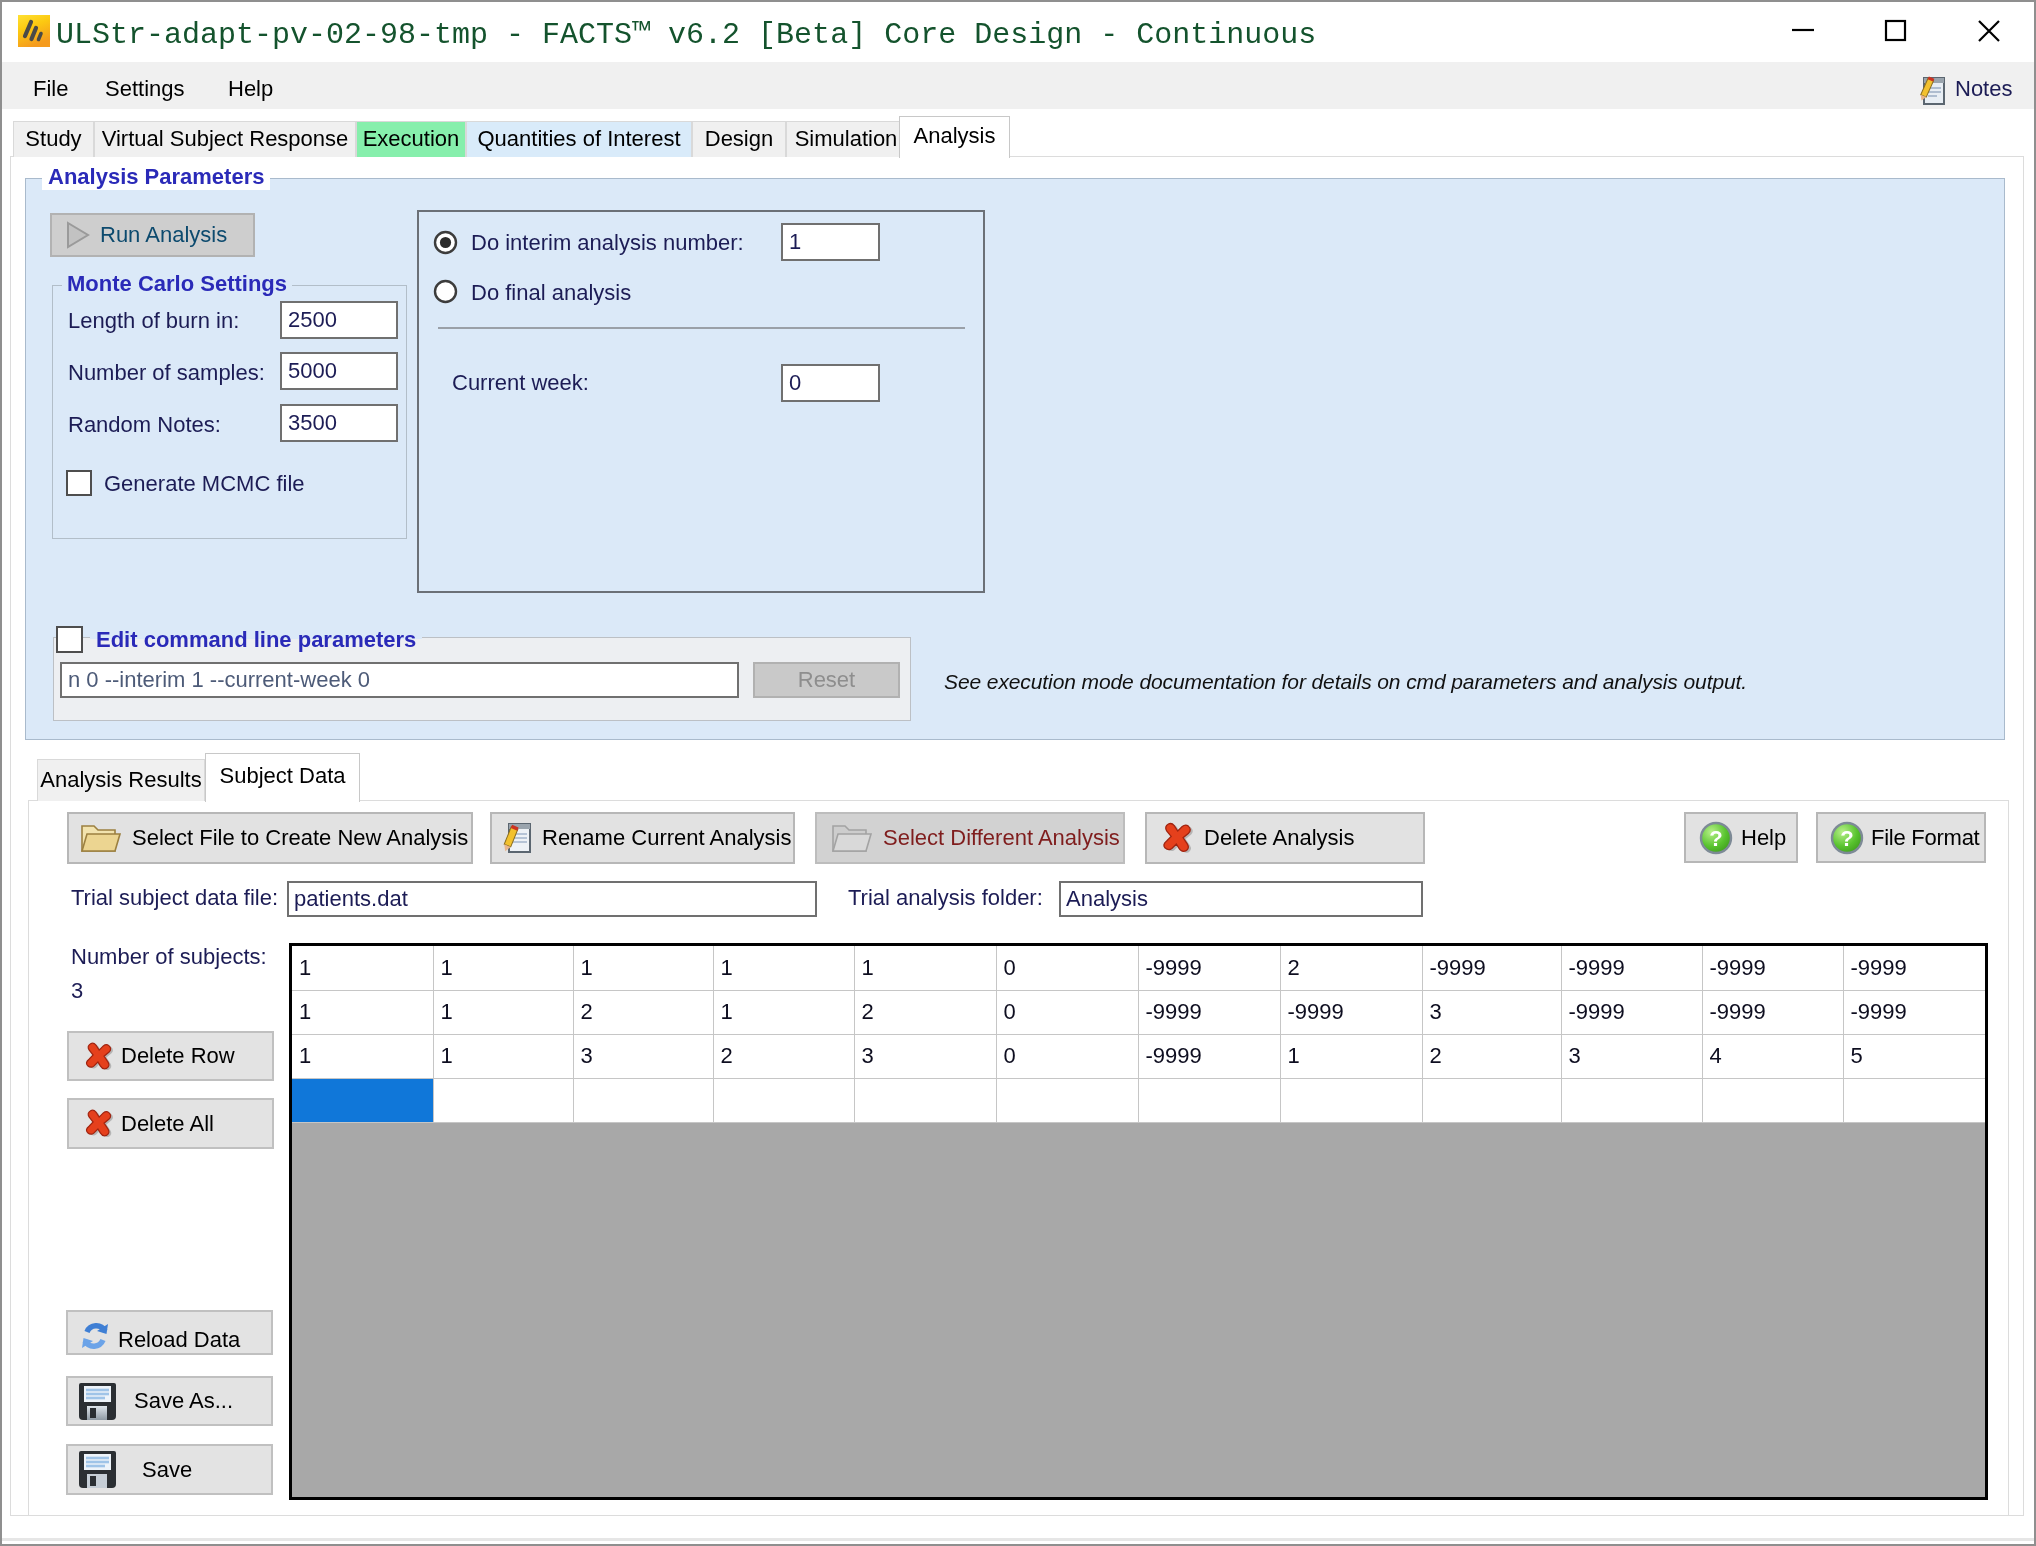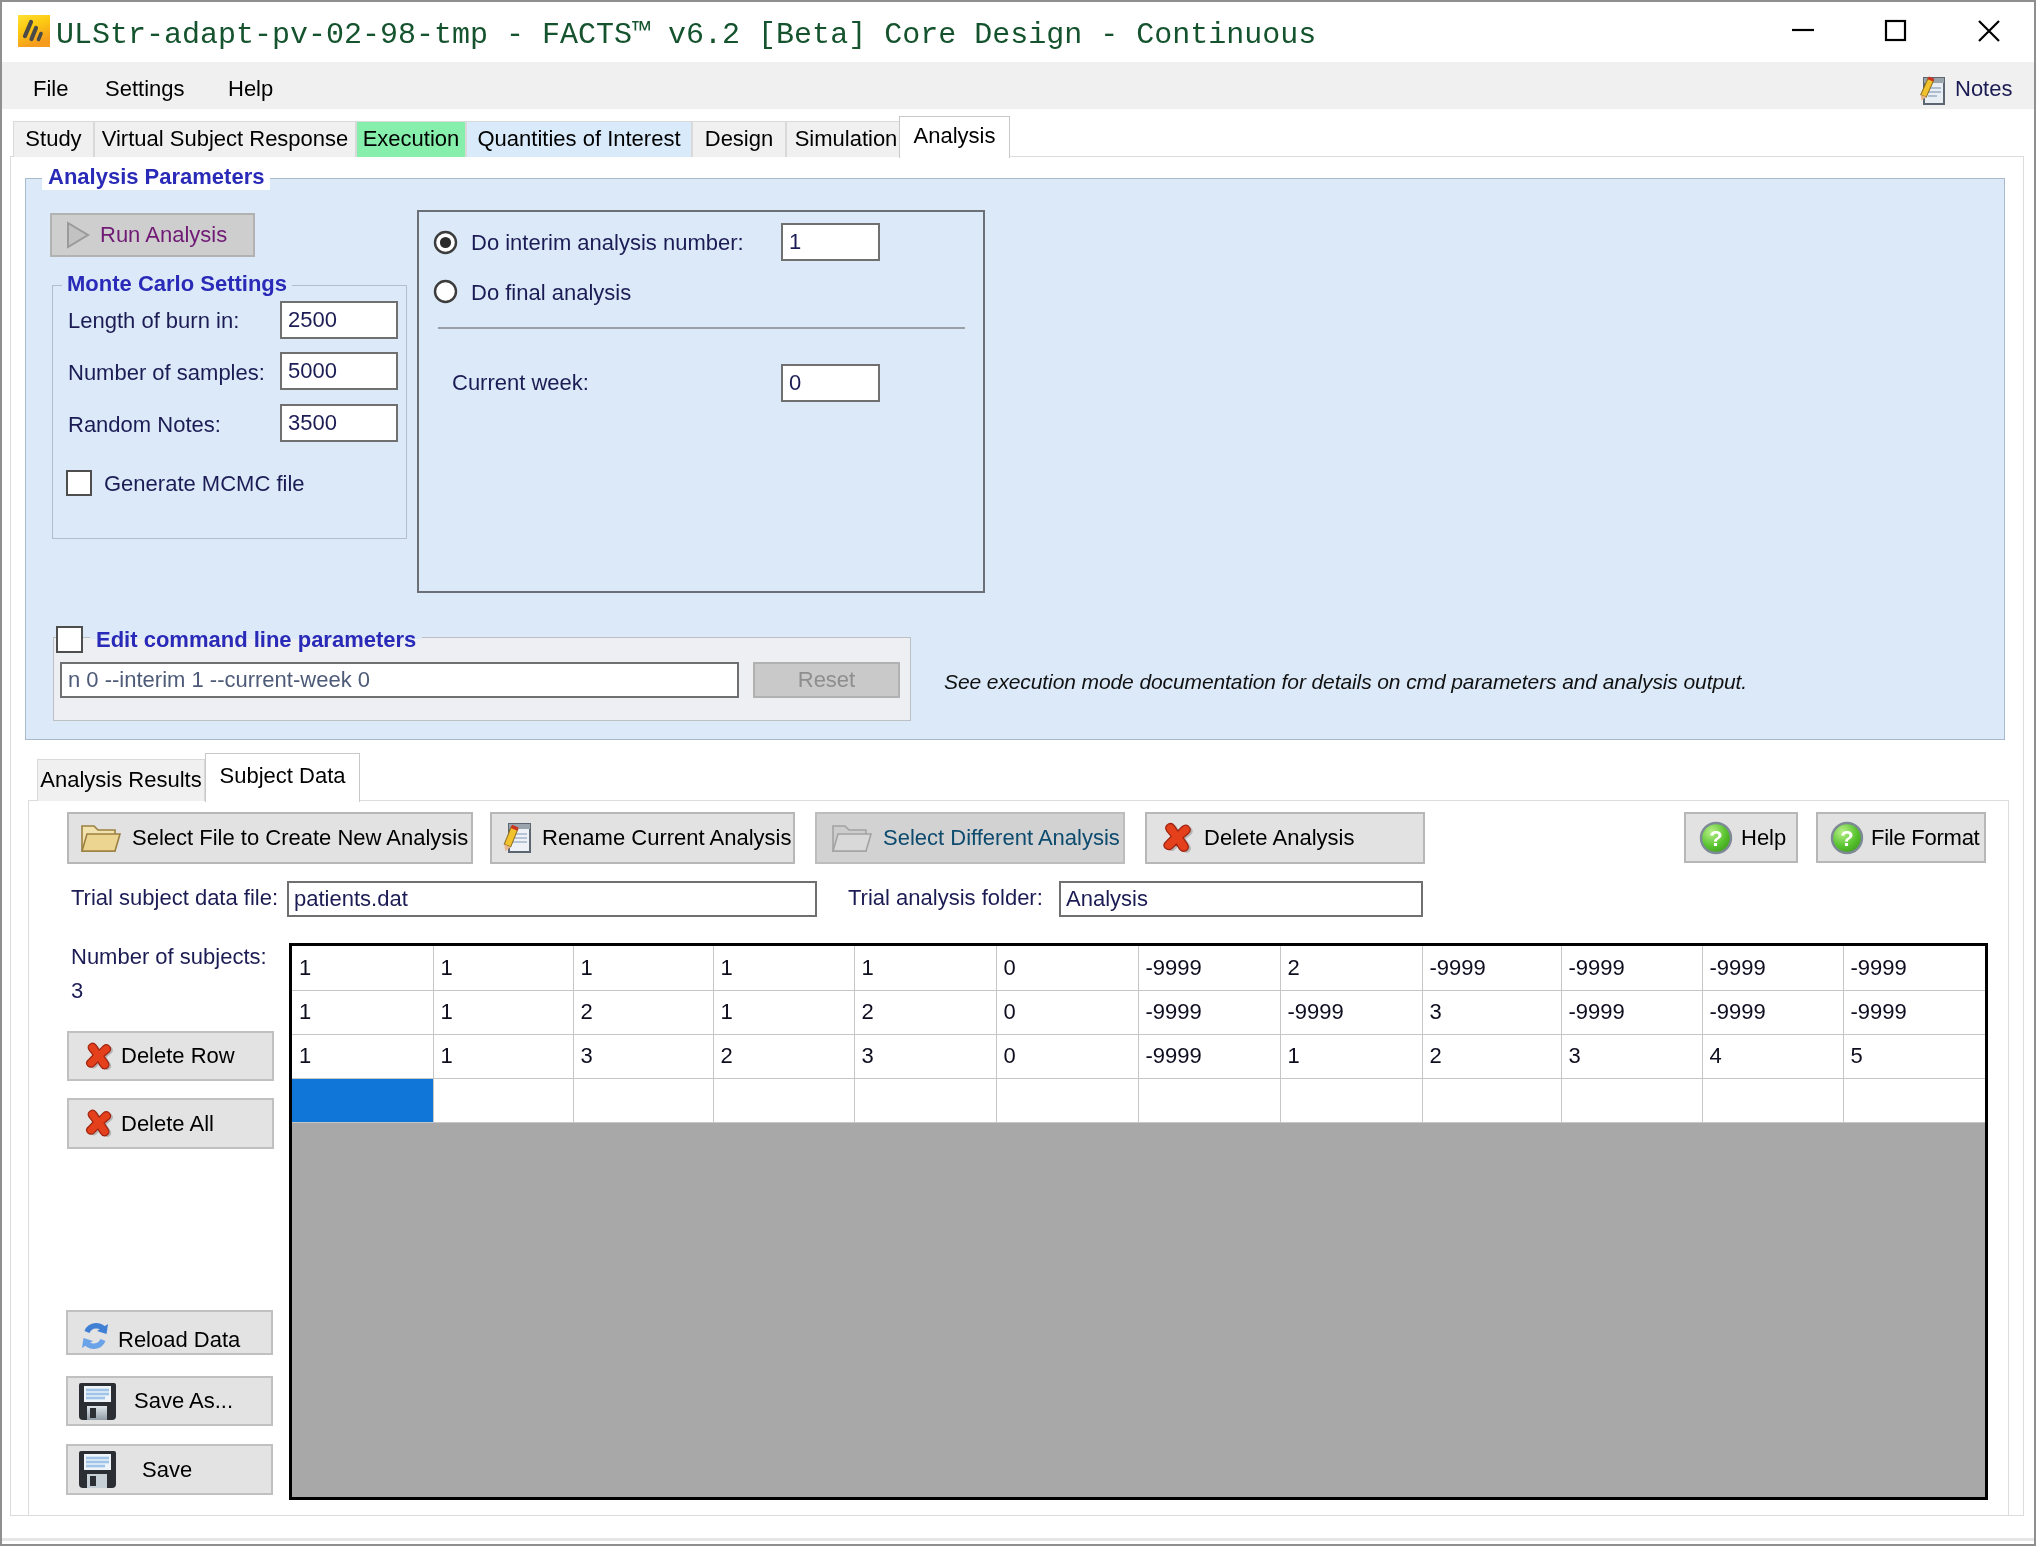--- a/index.html
+++ b/index.html
@@ -91,21 +91,21 @@
 </div>
 
 <div id="bluepanel">
 <div class="abs" style="left:25px;top:178px;width:1980px;height:562px;background:#dbe9f8;border:1px solid #a9bacc;box-sizing:border-box;"></div>
 <div class="abs bluelbl" style="left:42px;top:164px;background:#fff;padding:0 6px;z-index:2;">Analysis Parameters</div>
 
 <div class="btn" style="left:50px;top:213px;width:205px;height:44px;background:#cecece;border-color:#b2b2b2;">
 <svg width="28" height="30" viewBox="0 0 28 30" style="margin-left:12px;">
 <path d="M4 3 L24 15 L4 27 Z" fill="#c2c2c2" stroke="#9a9a9a" stroke-width="2"></path>
       </svg>
-<span style="color:#701a75;margin-left:8px;">Run Analysis</span>
+<span style="color:#0c4a6e;margin-left:8px;">Run Analysis</span>
 </div>
 
 <div class="gb" style="left:52px;top:285px;width:355px;height:254px;"></div>
 <div class="abs bluelbl" style="left:62px;top:271px;background:#dbe9f8;padding:0 5px;z-index:2;">Monte Carlo Settings</div>
 <div class="abs lbl" style="left:68px;top:308px;">Length of burn in:</div>
 <div class="field" style="left:280px;top:301px;width:118px;height:38px;">
       <span style="margin-left:6px;">2500</span>
     </div>
 <div class="abs lbl" style="left:68px;top:360px;">Number of samples:</div>
 <div class="field" style="left:280px;top:352px;width:118px;height:38px;">
@@ -176,21 +176,21 @@
           <rect x="4" y="4" width="7" height="3.5" fill="#cc3322"></rect>
         </g>
 </svg>
 <span style="margin-left:9px;">Rename Current Analysis</span>
 </div>
 <div class="btn" style="left:815px;top:812px;width:310px;height:52px;background:#d2d2d2;border-color:#bdbdbd;">
 <svg width="44" height="36" viewBox="0 0 44 36" style="margin-left:13px;">
 <path d="M3 6 L15 6 L19 10 L36 10 L36 31 L3 31 Z" fill="#cdcdcd" stroke="#a3a3a3" stroke-width="1.6"></path>
 <path d="M8 14 L41 14 L36 31 L3 31 Z" fill="#d9d9d9" stroke="#a3a3a3" stroke-width="1.6"></path>
 </svg>
-<span style="margin-left:9px;color:#0c4a6e;">Select Different Analysis</span>
+<span style="margin-left:9px;color:#7f1d1d;">Select Different Analysis</span>
 </div>
 <div class="btn" style="left:1145px;top:812px;width:280px;height:52px;">
 <svg width="36" height="36" viewBox="0 0 36 36" style="margin-left:12px;">
 <path d="M8 5 Q11 3 14 6 L18 11 L22 6 Q25 3 28 5 Q32 8 29 12 L24 17 L29 23 Q32 27 28 30 Q24 32 21 28 L18 24 L14 29 Q11 32 7 29 Q4 26 8 22 L12 17 L7 12 Q4 8 8 5 Z" fill="#8f8f8f" opacity="0.55" transform="translate(2.6,1.4) rotate(6 18 18)"></path>
         <path d="M8 5 Q11 3 14 6 L18 11 L22 6 Q25 3 28 5 Q32 8 29 12 L24 17 L29 23 Q32 27 28 30 Q24 32 21 28 L18 24 L14 29 Q11 32 7 29 Q4 26 8 22 L12 17 L7 12 Q4 8 8 5 Z" fill="#e5401c" stroke="#a02410" stroke-width="1.3" transform="rotate(6 18 18)"></path>
 </svg>
 <span style="margin-left:9px;">Delete Analysis</span>
 </div>
 <div class="btn" style="left:1684px;top:812px;width:114px;height:51px;">
 <svg width="34" height="34" viewBox="0 0 34 34" style="margin-left:13px;">

